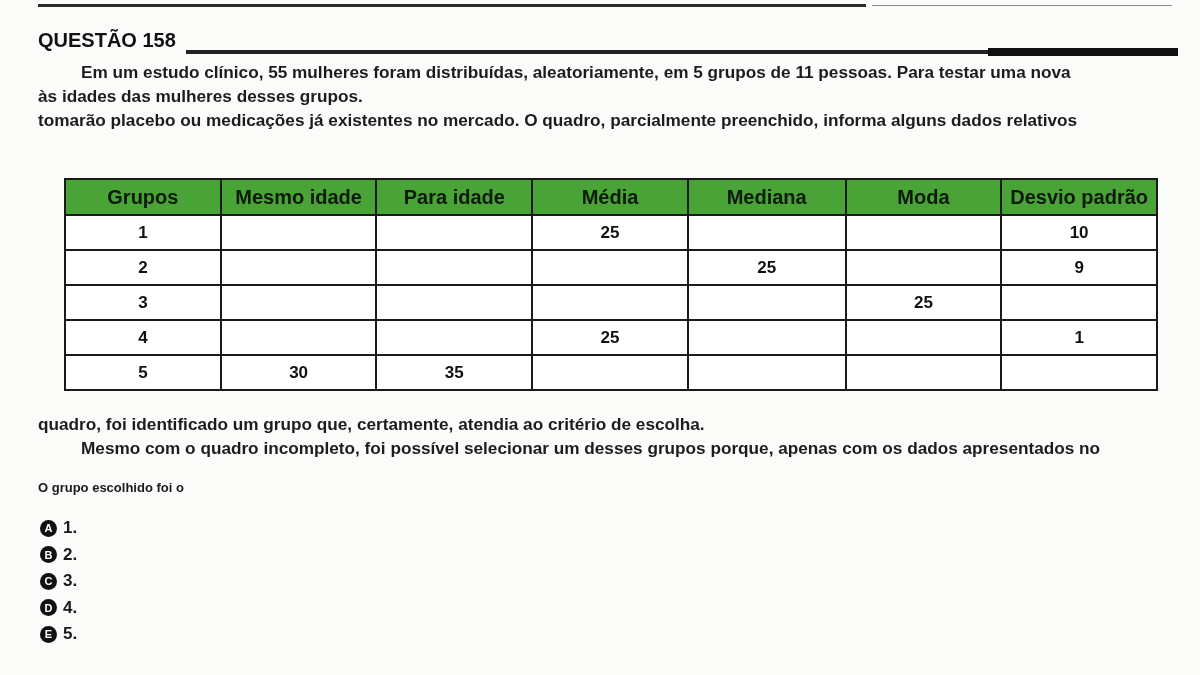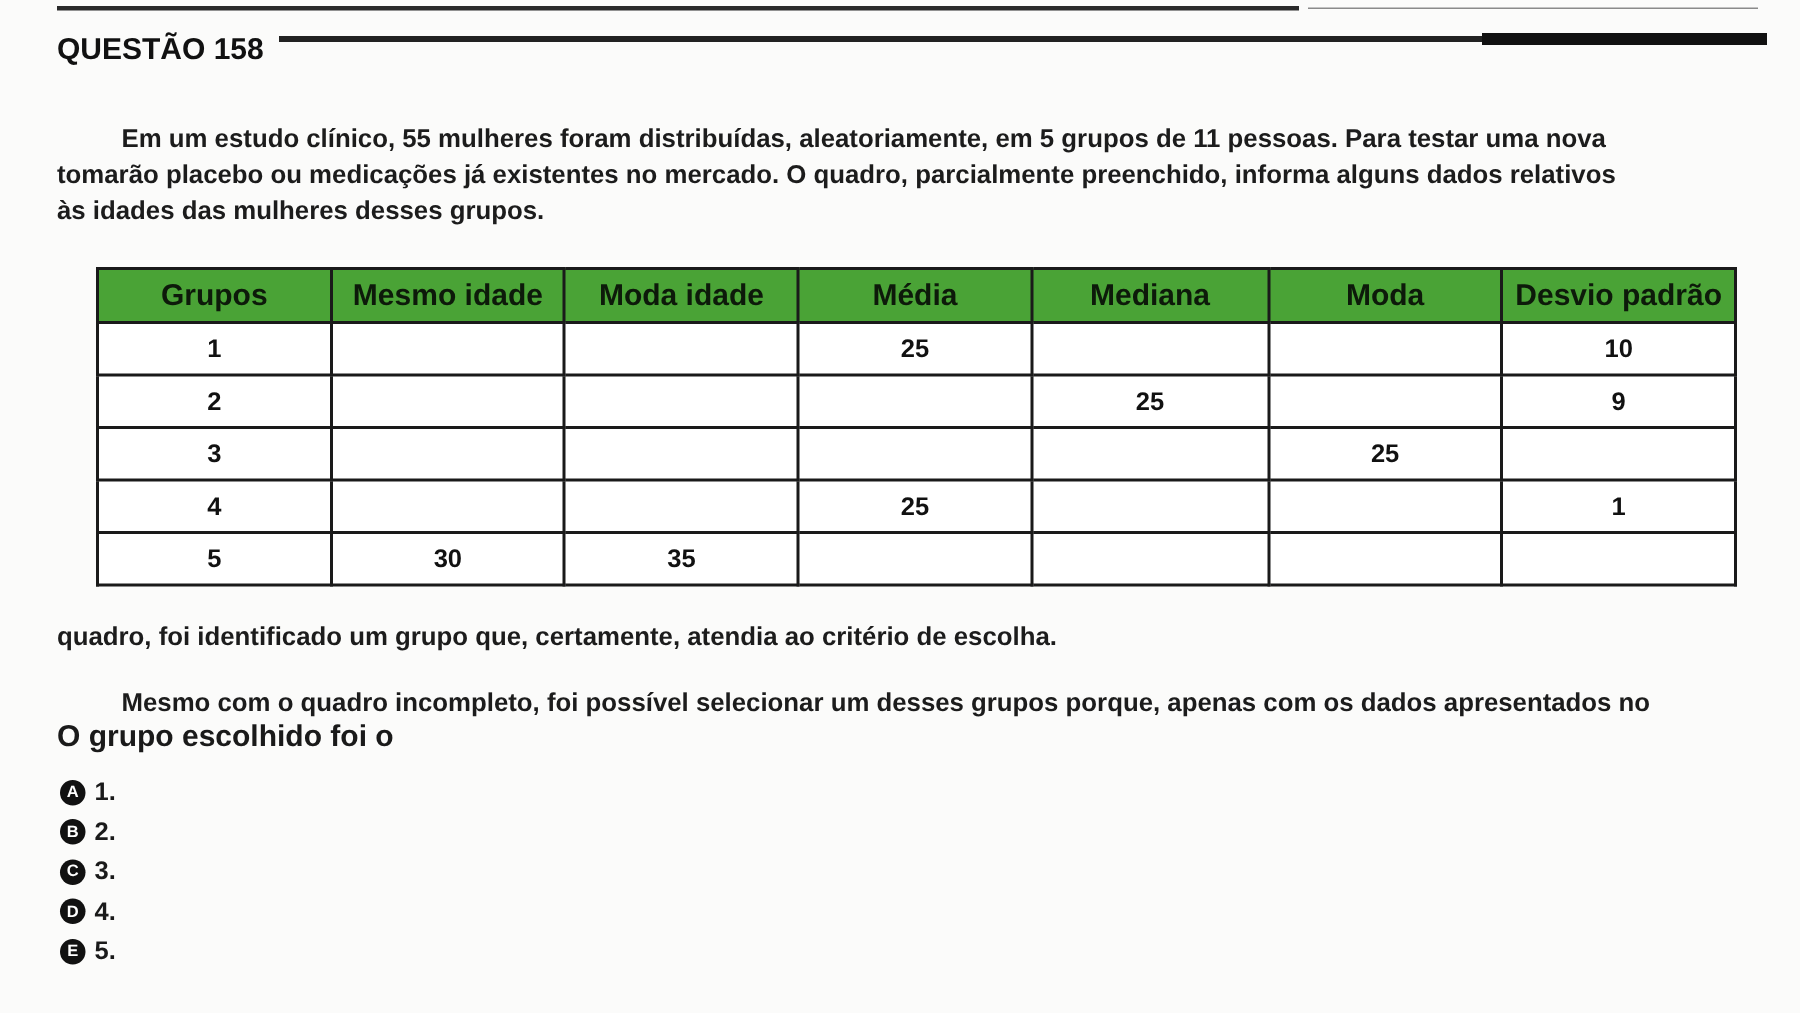--- a/index.html
+++ b/index.html
@@ -13,59 +13,59 @@
   .top-rule-left {
     position: absolute; left: 38px; top: 4px; width: 828px; height: 3px;
     background: #2a2a2a;
   }
   .top-rule-right {
     position: absolute; left: 872px; top: 5px; width: 300px; height: 1px;
     background: #8a8a8a;
   }
   .q-header {
     position: absolute; left: 38px; top: 22px; width: 1140px; height: 30px;
-    display: flex; align-items: flex-start;
+    display: flex; align-items: flex-end;
   }
   .q-title {
     font-weight: bold; font-size: 20px; letter-spacing: 0px; white-space: nowrap;
     color: #111;
   }
   .q-rule {
     flex: 1; margin-left: 10px; height: 4px; background: #222;
     position: relative; top: 2px;
   }
   .q-rule::after {
     content: ""; position: absolute; right: 0; top: -2px; width: 190px; height: 8px; background: #111;
   }
   .para {
     position: absolute; left: 38px; width: 1140px;
     font-size: 17.2px; line-height: 24px; font-weight: bold; color: #1c1c1c;
     text-align: justify;
   }
   .para .line { display: block; white-space: nowrap; }
-  .para .indent { padding-left: 43px; margin-top: 20px; }
+  .para .indent { padding-left: 43px; }
   .p1 { top: 60px; }
   .tbl {
     position: absolute; left: 64px; top: 178px; width: 1094px;
     border-collapse: collapse;
     font-size: 17px; font-weight: bold;
     border: 2px solid #1a1a1a;
   }
   .tbl th {
     background: #4aa336; color: #0d1a0a; height: 34px;
     border: 2px solid #1a1a1a; font-size: 20px; font-weight: bold;
     text-align: center; padding: 0;
   }
   .tbl td {
     height: 33px; border: 2px solid #1a1a1a; text-align: center; padding: 0;
     background: #fff; color: #111;
   }
   .p2 { top: 412px; }
   .prompt {
-    position: absolute; left: 38px; top: 480px; font-size: 20px; font-weight: bold;
+    position: absolute; left: 38px; top: 480px; font-size: 13px; font-weight: bold;
   }
   .options { position: absolute; left: 40px; top: 515px; }
   .opt {
     display: flex; align-items: center; height: 26px; margin-bottom: 0.5px;
     font-size: 17px; font-weight: bold; cursor: pointer;
   }
   .opt-badge {
     width: 17px; height: 17px; border-radius: 50%; background: #111; color: #fff;
     font-size: 11px; font-weight: bold; display: flex; align-items: center; justify-content: center;
     margin-right: 6px;
@@ -77,39 +77,39 @@
 <div class="top-rule-left"></div>
 <div class="top-rule-right"></div>
 
 <div class="q-header">
   <span class="q-title">QUESTÃO 158</span>
   <div class="q-rule"></div>
 </div>
 
 <div class="para p1">
   <span class="line indent">Em um estudo clínico, 55 mulheres foram distribuídas, aleatoriamente, em 5 grupos de 11 pessoas. Para testar uma nova</span>
+  <span class="line">às idades das mulheres desses grupos.</span>
   <span class="line">tomarão placebo ou medicações já existentes no mercado. O quadro, parcialmente preenchido, informa alguns dados relativos</span>
-  <span class="line">às idades das mulheres desses grupos.</span>
 </div>
 
 <table class="tbl">
   <colgroup>
     <col style="width:156px">
       <col style="width:156px">
       <col style="width:156px">
     <col style="width:156px">
       <col style="width:158px">
       <col style="width:156px">
       <col style="width:156px">
   </colgroup>
   <thead>
     <tr>
       <th>Grupos</th>
       <th>Mesmo idade</th>
-      <th>Moda idade</th>
+      <th>Para idade</th>
       <th>Média</th>
       <th>Mediana</th>
       <th>Moda</th>
       <th>Desvio padrão</th>
     </tr>
   </thead>
   <tbody>
     <tr>
       <td>1</td>
       <td></td>

